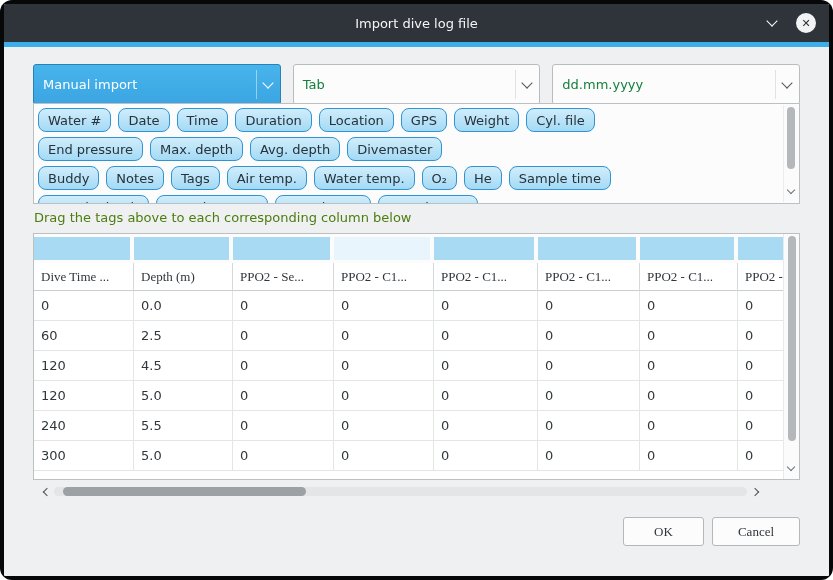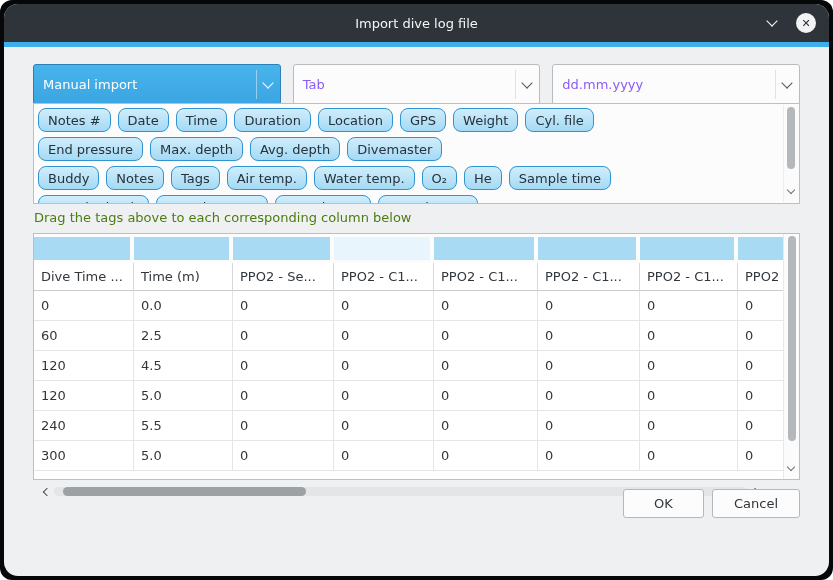--- a/index.html
+++ b/index.html
@@ -1,20 +1,20 @@
 <!DOCTYPE html>
 <html><head>
 <meta charset="utf-8">
 <style>
   * { box-sizing: border-box; margin: 0; padding: 0; }
   html, body { width: 833px; height: 580px; background: #ffffff; font-family: "DejaVu Sans", "Liberation Sans", sans-serif; }
   body { position: relative; overflow: hidden; }
 
   .frame { position: absolute; inset: 0; background: #060708; border-radius: 12px; }
-  .window { position: absolute; inset: 4px; border-radius: 14px; overflow: hidden;
+  .window { position: absolute; inset: 4px; border-radius: 1px; overflow: hidden;
             background: #eff0f1; display: flex; flex-direction: column; }
 
   
   .titlebar { height: 38px; background: #2f343a; position: relative;
               display: flex; align-items: center; justify-content: center; flex: none; }
   .titlebar .title { color: #f4f5f6; font-size: 13px; }
   .tb-icons { position: absolute; right: 13px; top: 0; bottom: 0; display: flex; align-items: center; gap: 15px; }
   .chev { display: inline-block; width: 8px; height: 8px;
           border-right: 1.7px solid currentColor; border-bottom: 1.7px solid currentColor;
           transform: rotate(45deg); }
@@ -23,21 +23,21 @@
   .close-btn { width: 20px; height: 20px; border-radius: 50%; background: #f2f3f4;
                display: flex; align-items: center; justify-content: center; cursor: pointer; }
   .close-btn span { color: #2c3136; font-size: 11px; font-weight: bold; line-height: 1; }
   .accent-strip { height: 5px; background: #3daee9; flex: none; }
 
   .body { flex: 1; position: relative; }
 
   
   .combo-row { position: absolute; left: 29px; right: 29px; top: 17px; height: 41px; display: flex; gap: 12px; }
   .combo { flex: 1; position: relative; background: #fcfcfc; border: 1px solid #b9bcbe; border-radius: 3px;
-           display: flex; align-items: center; padding: 0 28px 0 9px; font-size: 13px; color: #8b5cf6; cursor: pointer; }
+           display: flex; align-items: center; padding: 0 28px 0 9px; font-size: 13px; color: #15803d; cursor: pointer; }
   .combo::before { content: ''; position: absolute; right: 23px; top: 5px; bottom: 5px; width: 1px; background: rgba(0,0,0,0.10); }
   .combo .arrow { position: absolute; right: 8px; top: 50%; margin-top: -6px; color: #51565b; }
   .combo.active { background: linear-gradient(#48b4ec, #3aa5e2); border-color: #2b80b5; color: #ffffff; }
   .combo.active::before { background: rgba(255,255,255,0.45); }
   .combo.active .arrow { color: #ffffff; }
 
   
   .tag-box { position: absolute; left: 29px; right: 29px; top: 56px; height: 101px;
              background: #fcfcfc; border: 1px solid #bcc0c2; overflow: hidden; }
   .tag-pool { position: absolute; left: 4px; right: 20px; top: 4px; bottom: -40px;
@@ -60,38 +60,38 @@
   .table-box { position: absolute; left: 29px; right: 29px; top: 186px; height: 247px;
                background: #ffffff; border: 1px solid #bcc0c2; overflow: hidden; }
   .table-clip { position: absolute; left: 0; top: 0; bottom: 0; right: 16px; overflow: hidden; }
   table { border-collapse: separate; border-spacing: 0; table-layout: fixed; width: 804px;
           font-size: 13px; color: #31363b; }
   td, th { overflow: hidden; white-space: nowrap; }
   .drop-cell { height: 29px; background: #a9daf3; border-top: 3px solid #fcfcfc;
                border-right: 4px solid #fcfcfc; border-bottom: 3px solid #fcfcfc; cursor: pointer; }
   .drop-cell.hl { background: #e8f5fd; }
   .col-head { height: 28px; text-align: left; font-weight: normal; padding: 0 7px;
-              border-right: 1px solid #d6d9db; border-bottom: 1px solid #c9cdd0; background: #ffffff; }
+              border-right: 1px solid #d6d9db; border-bottom: 1px solid #c9cdd0; background: #ffffff; font-family: Liberation Serif, serif; }
   .cell { height: 30px; padding: 0 7px; border-right: 1px solid #e3e5e7; border-bottom: 1px solid #e3e5e7; }
 
   .table-vscroll { position: absolute; top: 0; bottom: 0; right: 0; width: 16px; background: #fbfbfc; border-left: 1px solid #e8e9ea; }
   .table-vscroll .vthumb { left: 4px; }
 
   
   .hscroll { position: absolute; left: 35px; width: 723px; top: 437px; height: 15px;
              display: flex; align-items: center; }
   .harrow { color: #4a4f54; width: 12px; height: 15px; display: flex; align-items: center; justify-content: center; cursor: pointer; flex: none; }
   .harrow .chev { width: 6px; height: 6px; }
   .harrow.left .chev { transform: rotate(135deg); margin-left: 3px; }
   .harrow.right .chev { transform: rotate(-45deg); margin-right: 3px; }
   .htrack { flex: 1; height: 9px; margin: 0 3px; background: #e3e5e6; border-radius: 5px; position: relative; }
   .hthumb { position: absolute; left: 9px; width: 243px; top: 0; bottom: 0; background: #9da1a4; border-radius: 5px; cursor: pointer; }
 
   
-  .buttons { position: absolute; right: 29px; top: 442px; display: flex; gap: 8px; }
+  .buttons { position: absolute; right: 29px; top: 470px; display: flex; gap: 8px; font-family: Liberation Serif, serif; }
   .btn { height: 29px; padding: 0 18px; min-width: 81px; background: #fcfcfc;
          border: 1px solid #b4b8ba; border-radius: 3px; font-size: 13px; color: #31363b;
          display: flex; align-items: center; justify-content: center; cursor: pointer; }
   .btn.cancel { min-width: 88px; }
 </style>
 </head>
 <body>
 
 <div class="frame">
   <div class="window">
@@ -122,21 +122,21 @@
         </div>
         <div class="combo">
           <span>dd.mm.yyyy</span>
           <span class="arrow chev"></span>
         </div>
       </div>
 
       <div class="tag-box">
         <div class="tag-pool">
             <div class="tag-row">
-              <span class="tag">Notes #</span>
+              <span class="tag">Water #</span>
               <span class="tag">Date</span>
               <span class="tag">Time</span>
               <span class="tag">Duration</span>
               <span class="tag">Location</span>
               <span class="tag">GPS</span>
               <span class="tag">Weight</span>
               <span class="tag">Cyl. file</span>
             </div>
             <div class="tag-row">
               <span class="tag">End pressure</span>
@@ -188,21 +188,21 @@
                   <td class="drop-cell"></td>
                   <td class="drop-cell"></td>
                   <td class="drop-cell hl"></td>
                   <td class="drop-cell"></td>
                   <td class="drop-cell"></td>
                   <td class="drop-cell"></td>
                   <td class="drop-cell"></td>
                 </tr>
               <tr>
                   <th class="col-head">Dive Time ...</th>
-                  <th class="col-head">Time (m)</th>
+                  <th class="col-head">Depth (m)</th>
                   <th class="col-head">PPO2 - Se...</th>
                   <th class="col-head">PPO2 - C1...</th>
                   <th class="col-head">PPO2 - C1...</th>
                   <th class="col-head">PPO2 - C1...</th>
                   <th class="col-head">PPO2 - C1...</th>
                   <th class="col-head">PPO2 - C1...</th>
                 </tr>
             </thead>
             <tbody>
                 <tr>

